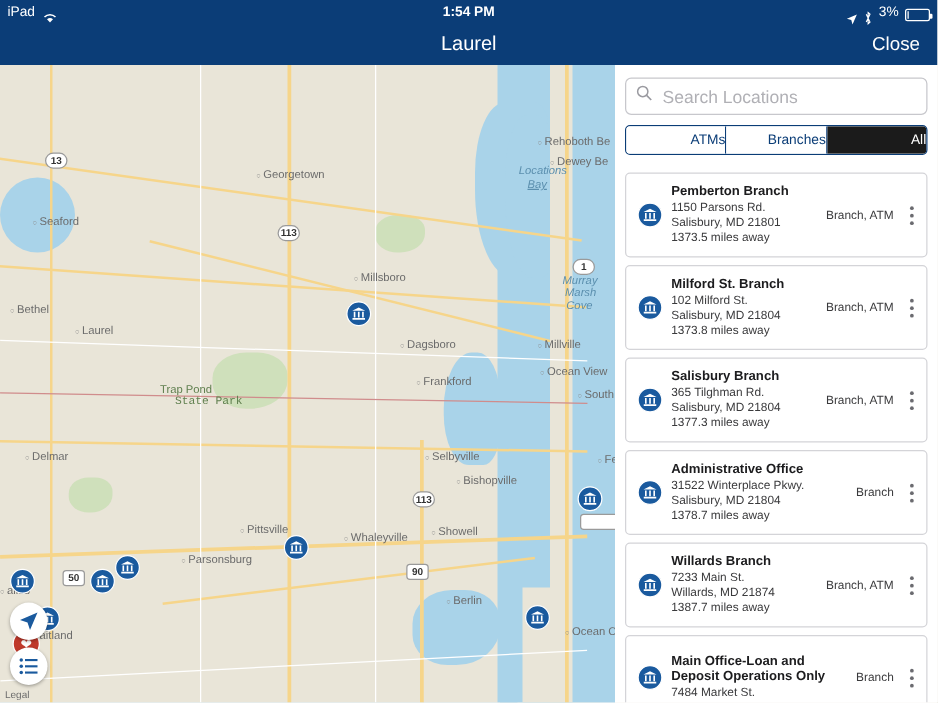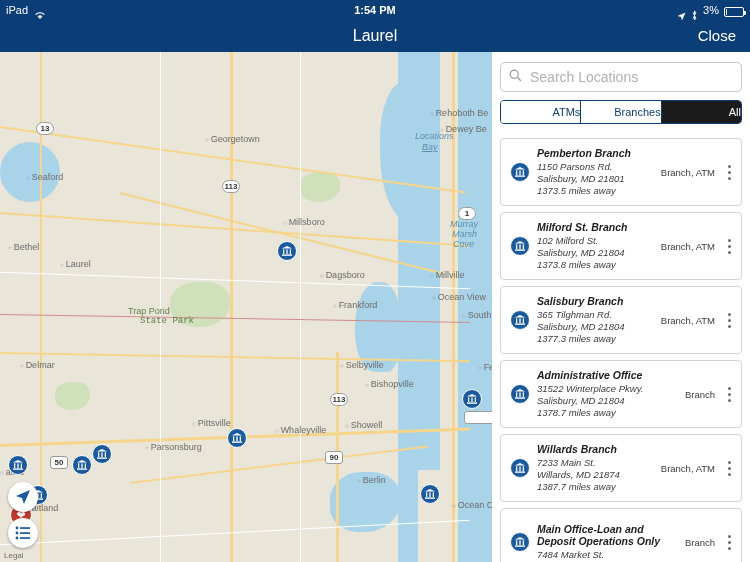--- a/index.html
+++ b/index.html
@@ -147,21 +147,21 @@
   .list {
     position: absolute; top: 80px; left: 0; width: 258px; height: 430px;
     overflow: hidden;
   }
   .card {
     position: relative; margin: 6px 8px; border: 1px solid #d4d4d8;
     border-radius: 4px; background: #ffffff; height: 68px;
     display: flex; align-items: center; padding: 0 4px;
   }
   .card-icon { flex: 0 0 30px; display: flex; justify-content: center; align-items: center; }
-  .card-body { flex: 1 1 auto; padding-left: 2px; overflow: hidden; font-style: italic; }
+  .card-body { flex: 1 1 auto; padding-left: 2px; overflow: hidden; }
   .card-title { font-size: 10.5px; font-weight: bold; color: #1c1c1e; margin-bottom: 2px; }
   .card-line { font-size: 9.5px; color: #3a3a3c; line-height: 12px; }
   .card-type { flex: 0 0 auto; font-size: 9.5px; color: #3a3a3c; padding: 0 6px; white-space: nowrap; }
   .card-more { flex: 0 0 16px; display: flex; flex-direction: column; align-items: center; gap: 3px; }
   .dot { width: 3px; height: 3px; border-radius: 50%; background: #6b6b70; }
 </style>
 </head>
 <body>
 
 <div id="app">

